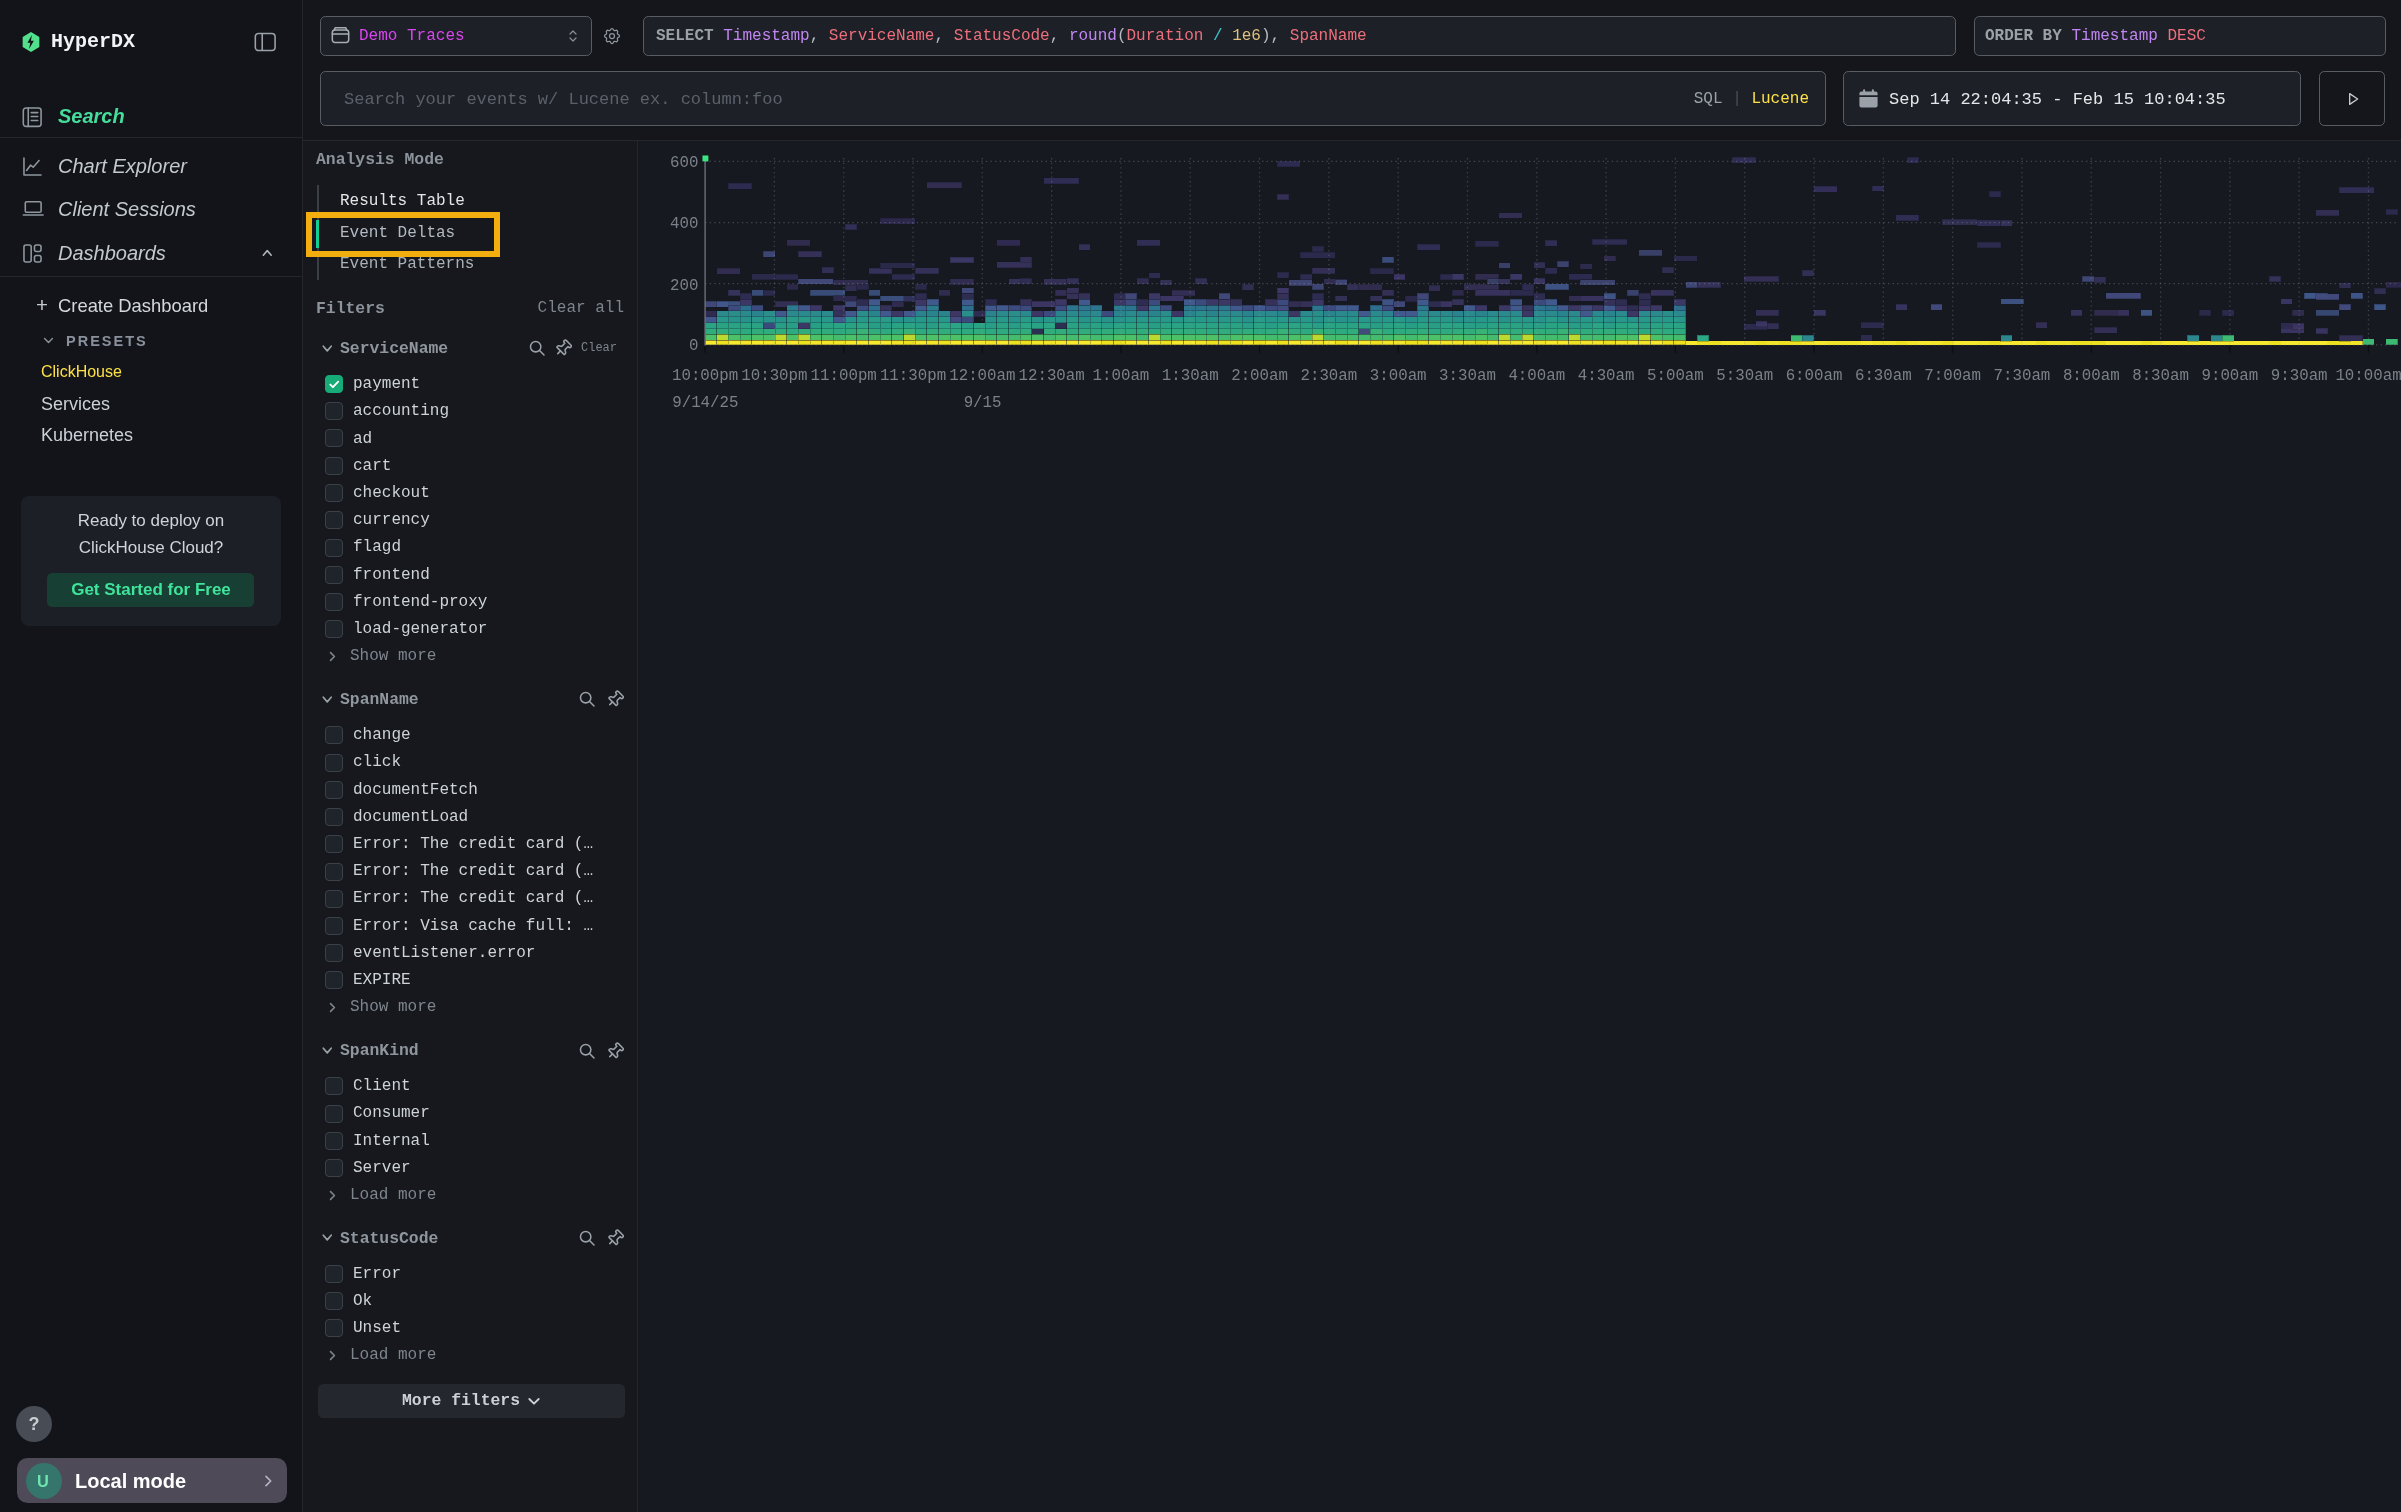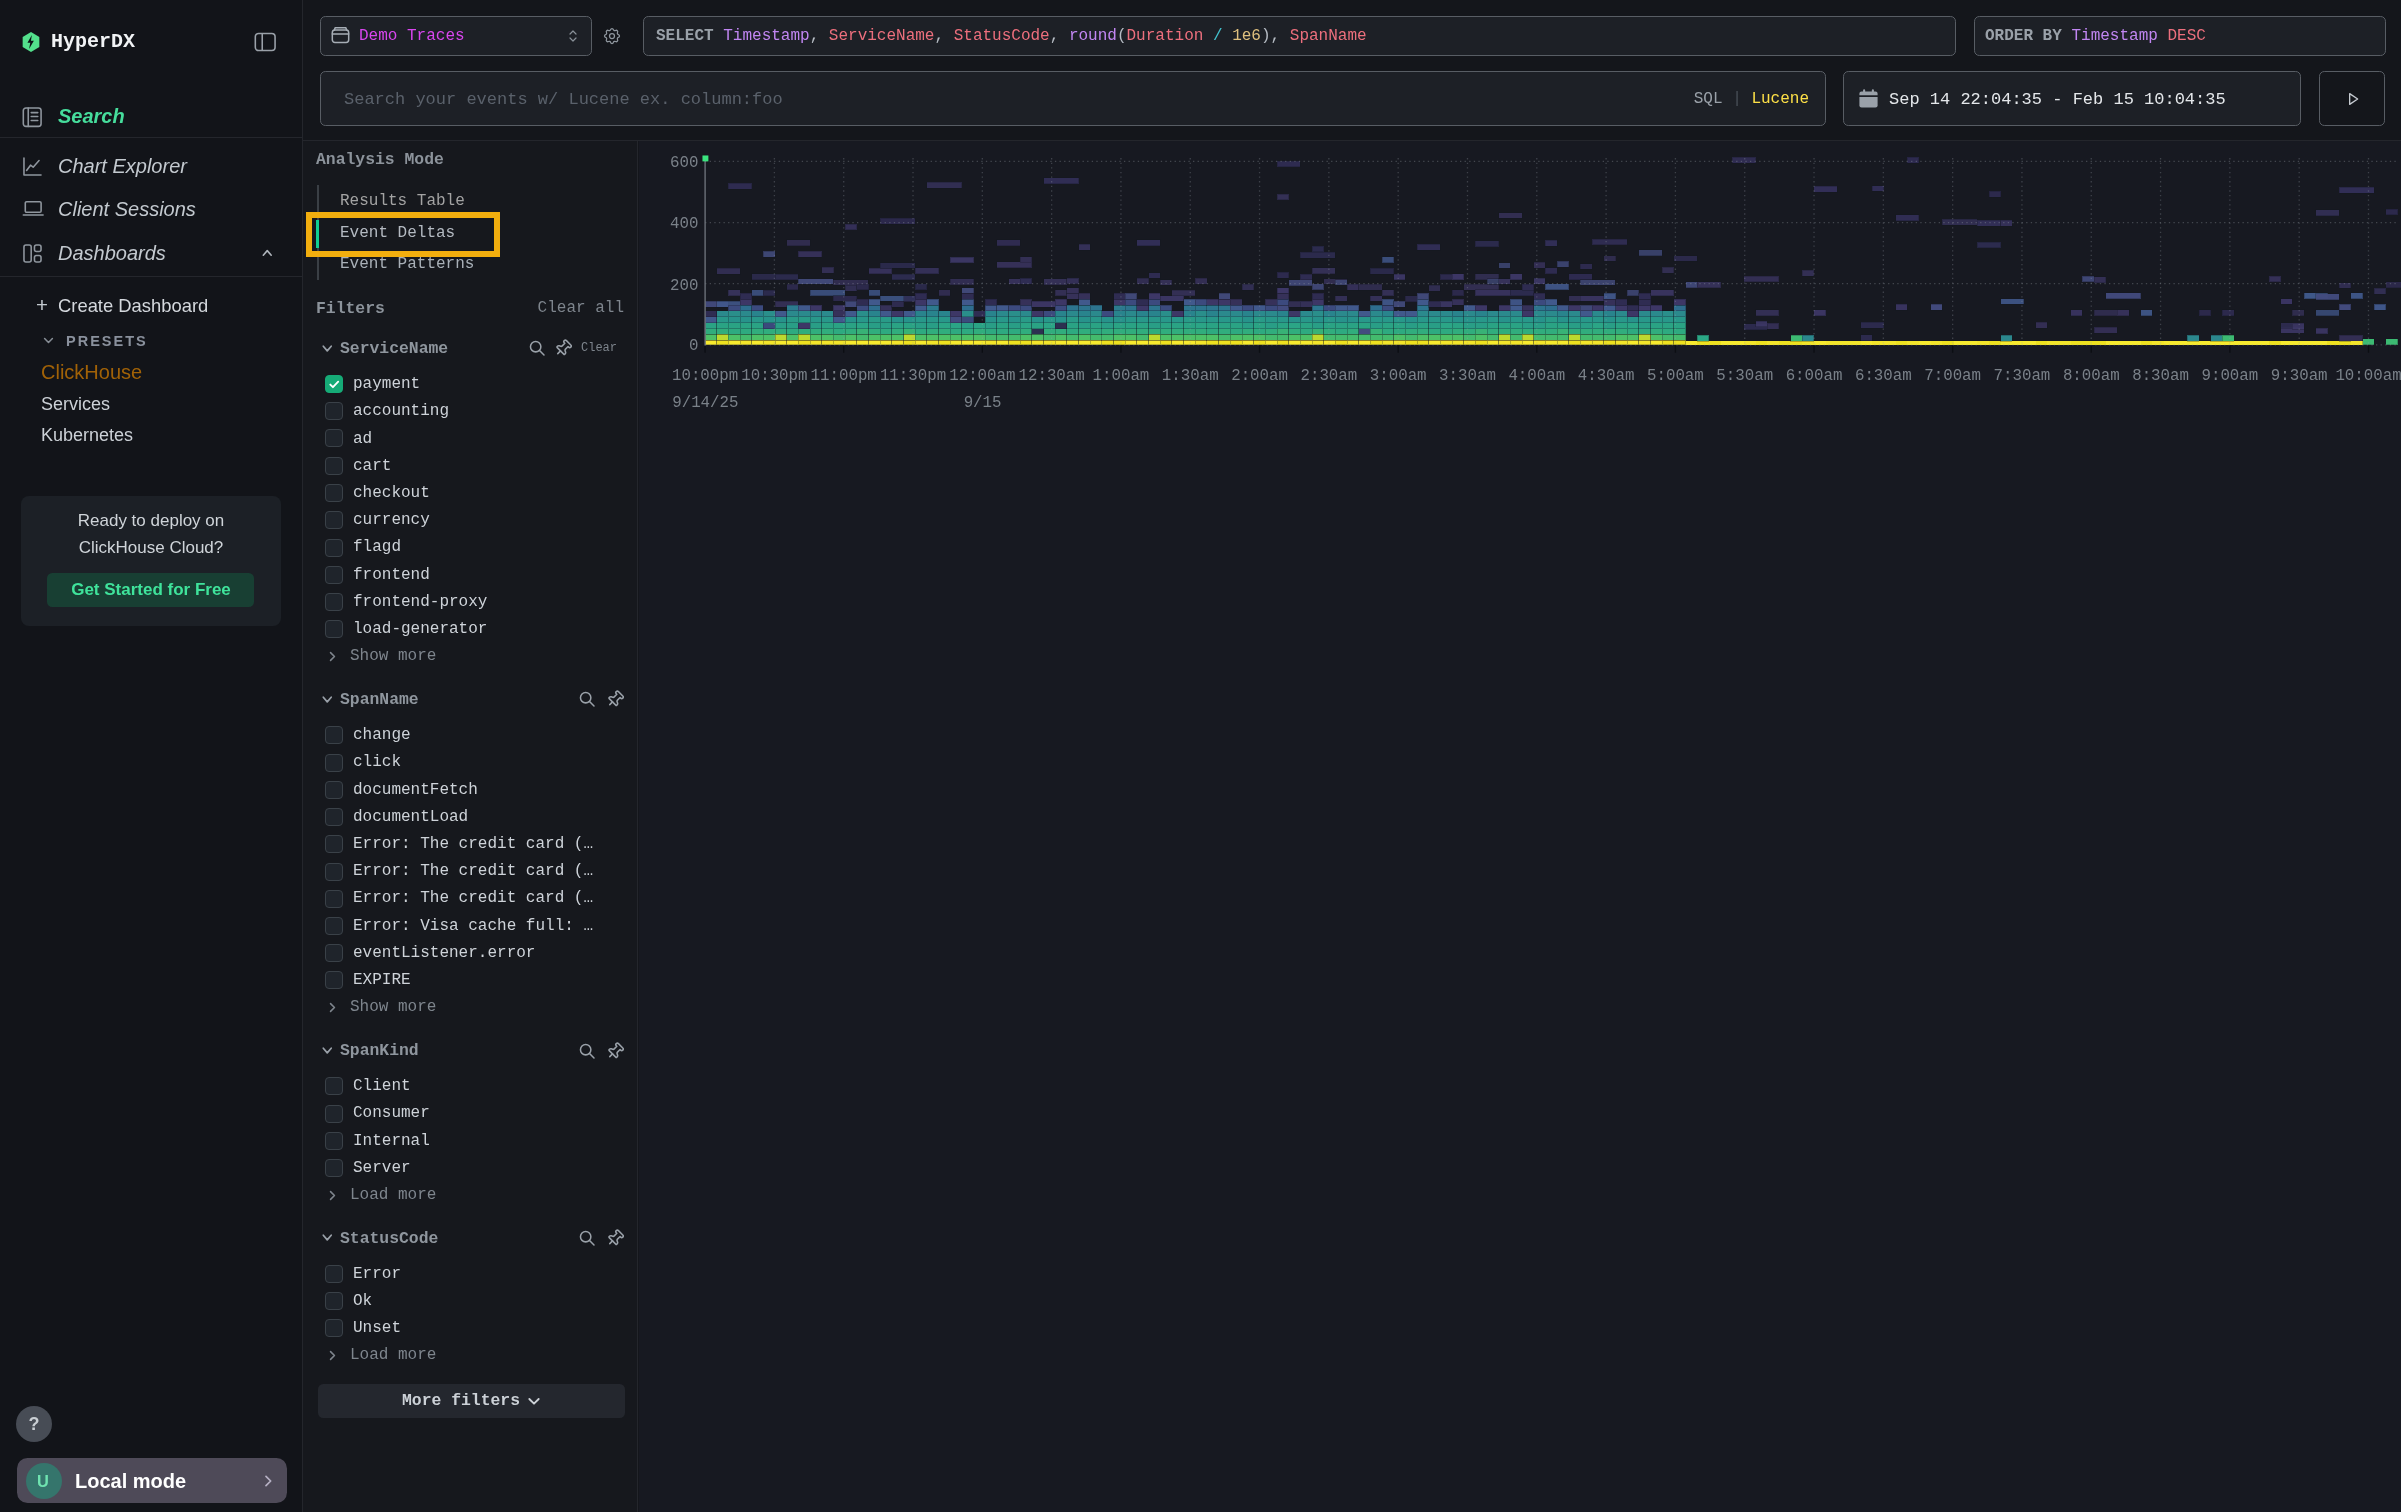--- a/index.html
+++ b/index.html
@@ -53,21 +53,21 @@
 <div class="ab box" style="left:2319px;top:71px;width:66px;height:55px;background:transparent;"></div>
 <div class="ab" style="left:2343px;top:89px;"><svg width="20" height="20" viewBox="0 0 30 30" fill="none" stroke="#c6cbd1" stroke-width="2" stroke-linecap="round" stroke-linejoin="round">
       <path d="M10 7 L22 15 L10 23 Z"></path>
     </svg></div>
 
 <div class="ab" style="left:303px;top:141px;width:335px;height:1372px;background:#16181d;border-right:0.7px solid #24262c;"></div>
 
 <div class="ab mono" style="left:316px;top:159px;transform:translateY(-50%);font-size:16.4px;font-weight:bold;color:#8c939b;">Analysis Mode</div>
 <div class="ab" style="left:317px;top:185px;width:2px;height:95px;background:#3a3f45;"></div>
 <div class="ab" style="left:316px;top:220px;width:3.3px;height:28px;background:#10cf92;"></div>
-<div class="ab mono" style="left:340px;top:201px;transform:translateY(-50%);font-size:16px;color:#a3a3a3;">Results Table</div>
+<div class="ab mono" style="left:340px;top:201px;transform:translateY(-50%);font-size:16px;color:#e5e5e5;">Results Table</div>
 <div class="ab mono" style="left:340px;top:233px;transform:translateY(-50%);font-size:16px;color:#b4bac2;">Event Deltas</div>
 <div class="ab mono" style="left:340px;top:264px;transform:translateY(-50%);font-size:16px;color:#a9b0b8;">Event Patterns</div>
 
 <div class="ab mono" style="left:316px;top:308px;transform:translateY(-50%);font-size:16.4px;font-weight:bold;color:#8c939b;">Filters</div>
 <div class="ab mono dim2" style="left:624px;top:308px;transform:translate(-100%,-50%);font-size:16px;">Clear all</div>
 
 <div class="ab" style="left:320px;top:341px;"><svg width="14.5" height="14.5" viewBox="0 0 22 22" fill="none" stroke="#9aa1a9" stroke-width="2.6" stroke-linecap="round" stroke-linejoin="round">
       <path d="M5 8 L11 15 L17 8"></path>
     </svg></div>
 <div class="ab mono ghead" style="left:340px;top:348px;transform:translateY(-50%);">ServiceName</div>
@@ -1230,21 +1230,21 @@
       <path d="M5 14 L11 7 L17 14"></path>
     </svg></div>
 <div class="ab" style="left:0;top:276px;width:303px;height:0.7px;background:#24262c;"></div>
 
 <div class="ab sans" style="left:36px;top:305px;transform:translateY(-50%);font-size:20.4px;font-weight:300;color:#c3c9cf;">+</div>
 <div class="ab sans" style="left:58px;top:306px;transform:translateY(-50%);font-size:18.4px;color:#d4d8dd;">Create Dashboard</div>
 <div class="ab" style="left:42px;top:334px;"><svg width="13" height="13" viewBox="0 0 20 20" fill="none" stroke="#868d95" stroke-width="2.4" stroke-linecap="round" stroke-linejoin="round">
       <path d="M4 7 L10 13 L16 7"></path>
     </svg></div>
 <div class="ab sans" style="left:66px;top:341px;transform:translateY(-50%);font-size:14.5px;font-weight:bold;letter-spacing:2px;color:#8a919d;">PRESETS</div>
-<div class="ab sans" style="left:41px;top:372px;transform:translateY(-50%);font-size:20px;color:#a16207;">ClickHouse</div>
+<div class="ab sans" style="left:41px;top:372px;transform:translateY(-50%);font-size:16px;color:#fde047;">ClickHouse</div>
 <div class="ab sans" style="left:41px;top:404px;transform:translateY(-50%);font-size:18px;color:#ccd1d7;">Services</div>
 <div class="ab sans" style="left:41px;top:435px;transform:translateY(-50%);font-size:18px;color:#ccd1d7;">Kubernetes</div>
 
 <div class="ab" style="left:21px;top:496px;width:260px;height:130px;background:#1c2026;border-radius:8px;"></div>
 <div class="ab sans" style="left:151px;top:521px;transform:translate(-50%,-50%);font-size:17px;color:#cfd4d9;white-space:pre;">Ready to deploy on</div>
 <div class="ab sans" style="left:151px;top:548px;transform:translate(-50%,-50%);font-size:17px;color:#cfd4d9;white-space:pre;">ClickHouse Cloud?</div>
 <div class="ab" style="left:47px;top:573px;width:207px;height:34px;background:#183f33;border-radius:5.3px;"></div>
 <div class="ab sans" style="left:151px;top:590px;transform:translate(-50%,-50%);font-size:17px;font-weight:bold;color:#3fe39b;white-space:pre;">Get Started for Free</div>
 
 <div class="ab" style="left:16.4px;top:1406px;width:36px;height:36px;border-radius:50%;background:#474c55;"></div>

